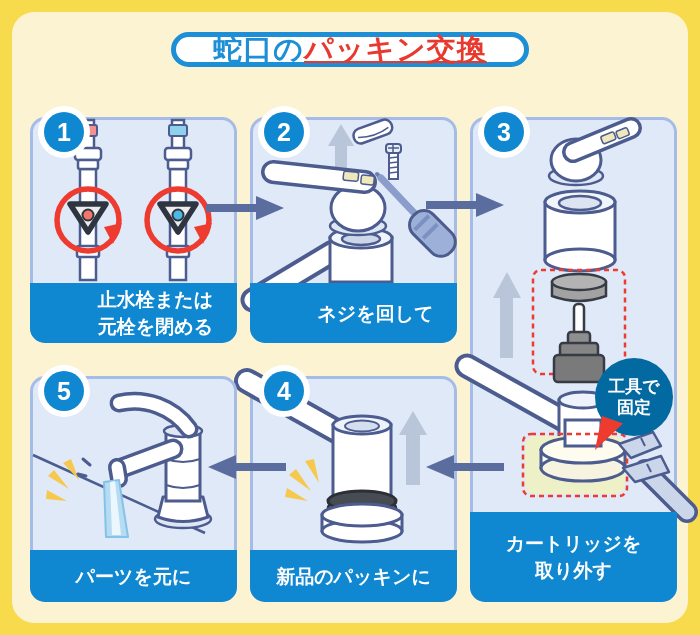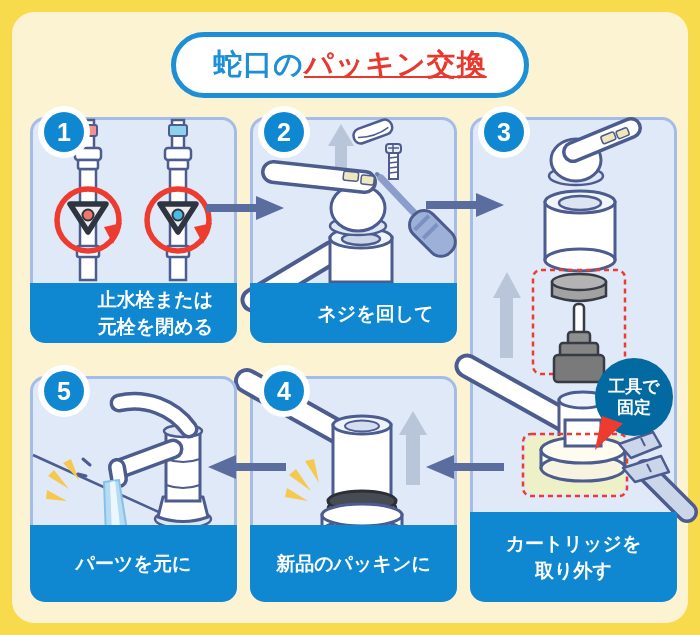--- a/index.html
+++ b/index.html
@@ -8,21 +8,21 @@
     background:#f8da4d;
     font-family:"Liberation Sans","DejaVu Sans",sans-serif;
     overflow:hidden;
   }
   .frame{
     position:absolute;left:12px;top:12px;width:676px;height:611px;
     background:#fcf3d2;border-radius:22px;
   }
   
   .banner{
-    position:absolute;left:171px;top:32px;width:358px;height:66px;
+    position:absolute;left:171px;top:32px;width:358px;height:35px;
     background:#ffffff;border:5px solid #1d8fd6;border-radius:34px;
     box-sizing:border-box;
     display:flex;align-items:center;justify-content:center;
     font-size:29px;font-weight:bold;letter-spacing:1px;z-index:4;
   }
   .t-blue{color:#1d8fd6;}
   .t-red{color:#e8392e;text-decoration:underline;}
   
   .panel{
     position:absolute;box-sizing:border-box;
@@ -37,21 +37,21 @@
   #p1 .art,#p2 .art,#p4 .art,#p5 .art{height:160px;}
   #p3 .art{height:392px;}
   .caption{
     position:absolute;left:-3px;right:-3px;bottom:-3px;
     background:#0f87d1;border-radius:0 0 15px 15px;
     color:#fff;font-weight:bold;font-size:19px;line-height:27px;
     text-align:center;display:flex;flex-direction:column;justify-content:center;
     z-index:2;
   }
   #p1 .caption,#p2 .caption{height:60px;padding-left:44px;}
-  #p4 .caption,#p5 .caption{height:77px;}
+  #p4 .caption,#p5 .caption{height:52px;}
   #p3 .caption{height:90px;}
   .caption span{display:block;}
   
   .badge{
     position:absolute;left:5px;top:-14px;width:52px;height:52px;
     background:#ffffff;border-radius:50%;
     display:flex;align-items:center;justify-content:center;z-index:6;
   }
   .badge-num{
     width:40px;height:40px;background:#0f87d1;border-radius:50%;

